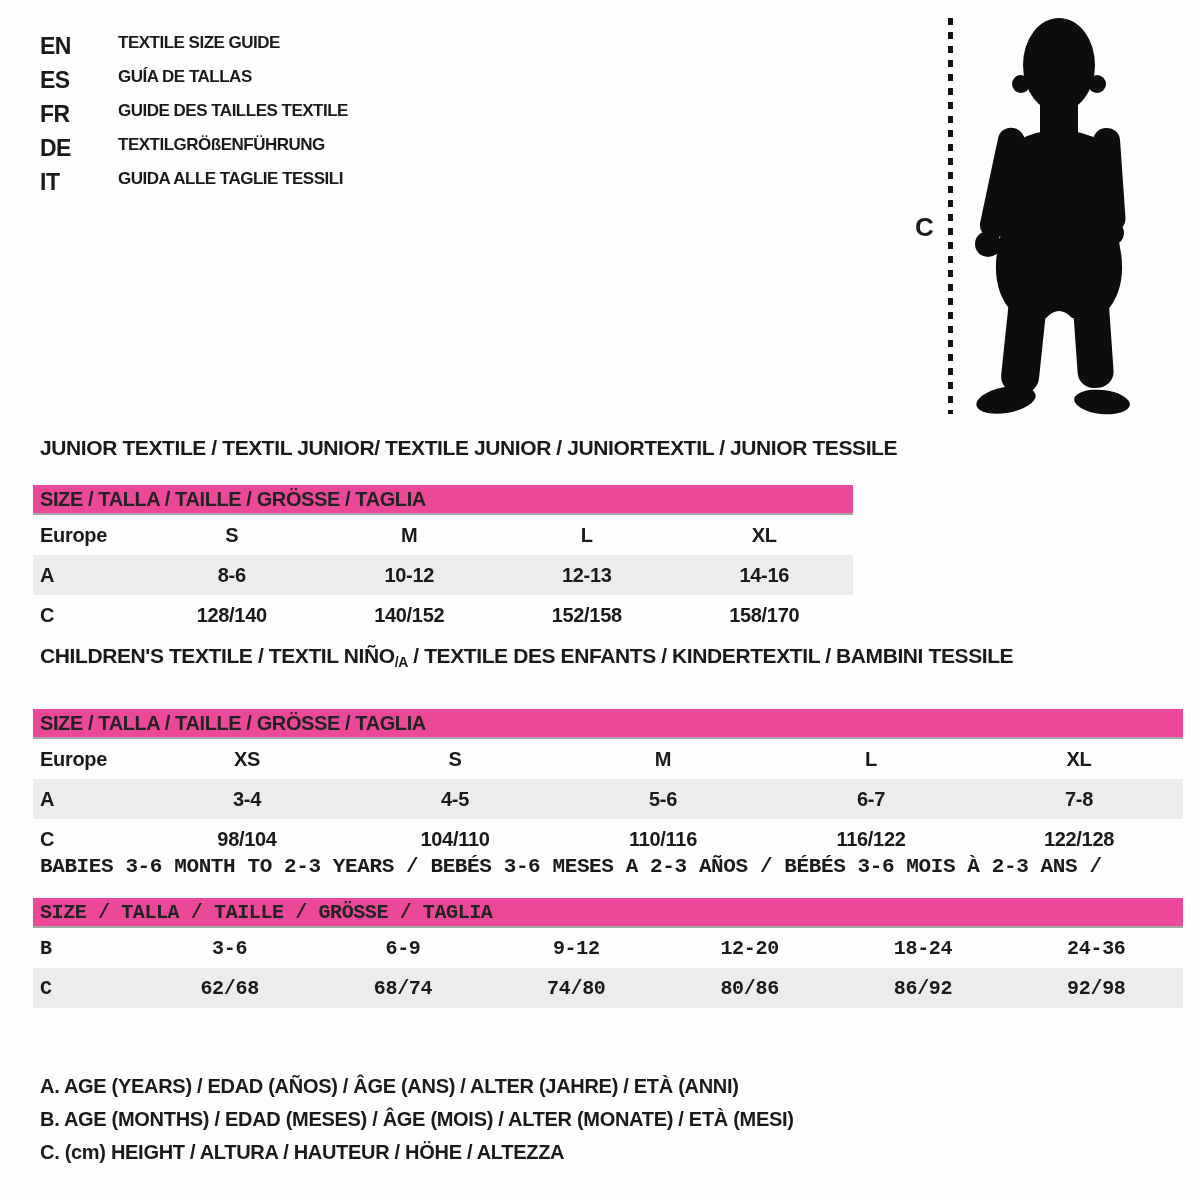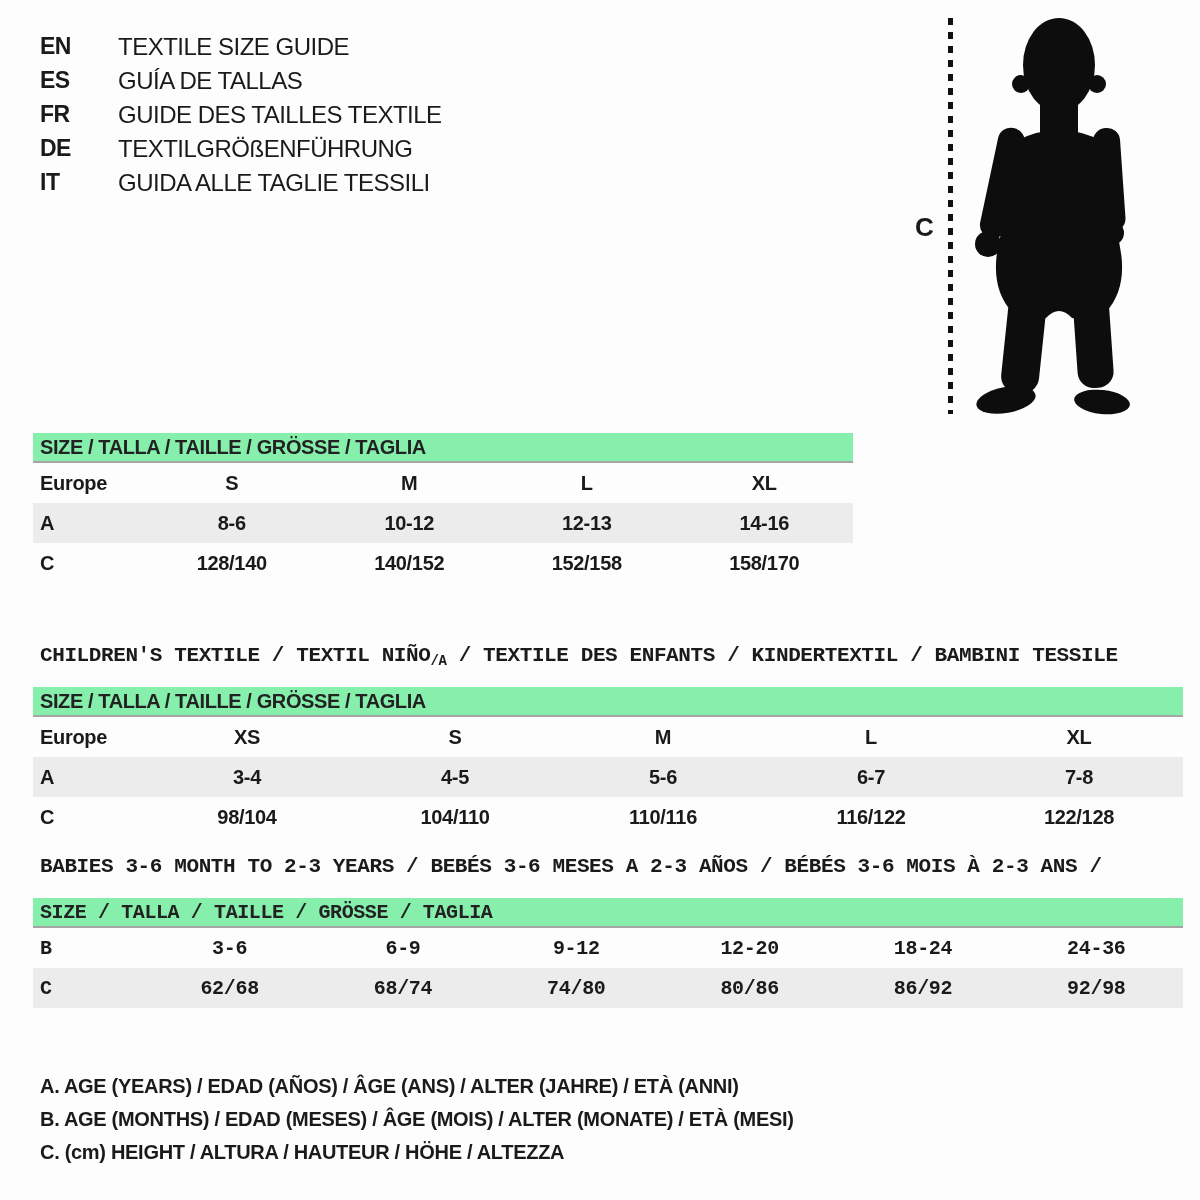--- a/index.html
+++ b/index.html
@@ -4,43 +4,43 @@
 <style>
   html,body{margin:0;padding:0;background:#fff;}
   .page{
     position:relative;width:1200px;height:1200px;background:#fdfdfd;
     font-family:"Liberation Sans",sans-serif;color:#1a1a1a;overflow:hidden;
   }
   
   .lang-block{position:absolute;left:40px;top:33px;}
   .lang-row{display:flex;height:34px;}
   .lang-code{width:78px;font-weight:bold;font-size:23px;letter-spacing:-0.5px;}
-  .lang-title{font-weight:normal;font-size:24px;letter-spacing:-0.5px;white-space:nowrap;}
+  .lang-title{font-weight:bold;font-size:17px;letter-spacing:-0.5px;white-space:nowrap;}
   
   .measure-line{
     position:absolute;left:948px;top:18px;width:5px;height:396px;
     background:repeating-linear-gradient(to bottom,#111 0 7px,transparent 7px 14px);
   }
   .measure-label{position:absolute;left:915px;top:212px;font-size:26px;font-weight:bold;}
   .toddler{position:absolute;left:960px;top:12px;}
   
   .section{position:absolute;}
   .s0{left:33px;top:433px;width:820px;}
   .s1{left:33px;top:641px;width:1150px;}
   .s2{left:33px;top:852px;width:1150px;font-family:Liberation Mono, monospace;}
   .section-title{
     margin-left:7px;font-size:21px;font-weight:bold;letter-spacing:-0.4px;
     line-height:30px;white-space:nowrap;
   }
   .sub-seg{font-size:14px;vertical-align:-4px;}
   .s0 .title-wrap{margin-bottom:22px;}
-  .s1 .title-wrap{margin-bottom:11px;font-family:Liberation Mono, monospace;}
+  .s1 .title-wrap{margin-bottom:32px;}
   .s2 .title-wrap{margin-bottom:16px;}
   .size-bar{
-    height:30px;background:#86efac;border-bottom:2px solid #a5a5a5;
+    height:30px;background:#ec4899;border-bottom:2px solid #a5a5a5;
     display:flex;align-items:center;padding-left:7px;box-sizing:border-box;
     font-size:20px;font-weight:bold;letter-spacing:-0.4px;color:#222;
   }
   .t-row{display:grid;height:40px;align-items:center;font-size:20px;font-weight:bold;letter-spacing:-0.3px;}
   .rows .t-row:nth-child(2n){background:#ececec;}
   .row-label{padding-left:7px;text-align:left;}
   .cell{text-align:center;}
   
   .legend{position:absolute;left:40px;top:1070px;}
   .legend-line{font-size:20px;font-weight:bold;letter-spacing:-0.3px;height:33px;line-height:33px;white-space:nowrap;}
@@ -90,20 +90,23 @@
       <circle cx="152" cy="221" r="12"></circle>
       <rect x="50" y="270" width="38" height="112" rx="17" transform="rotate(6 69 280)"></rect>
       <ellipse cx="46" cy="388" rx="30" ry="13" transform="rotate(-10 46 388)"></ellipse>
       <rect x="112" y="270" width="36" height="106" rx="16" transform="rotate(-4 130 280)"></rect>
       <ellipse cx="142" cy="390" rx="28" ry="12" transform="rotate(6 142 390)"></ellipse>
     </g>
   </svg>
 
   <div id="sections">
       <div class="section s0">
+        <div class="title-wrap">
+          <div class="section-title"><span>JUNIOR TEXTILE / TEXTIL JUNIOR/ TEXTILE JUNIOR / JUNIORTEXTIL / JUNIOR TESSILE</span></div>
+        </div>
         <div class="size-bar">
           <span>SIZE / TALLA / TAILLE / GRÖSSE / TAGLIA</span>
         </div>
         <div class="rows">
           <div class="t-row" style="grid-template-columns: 110px repeat(4, 1fr);">
             <span class="row-label">Europe</span>
             <span class="cell">S</span>
             <span class="cell">M</span>
             <span class="cell">L</span>
             <span class="cell">XL</span>

